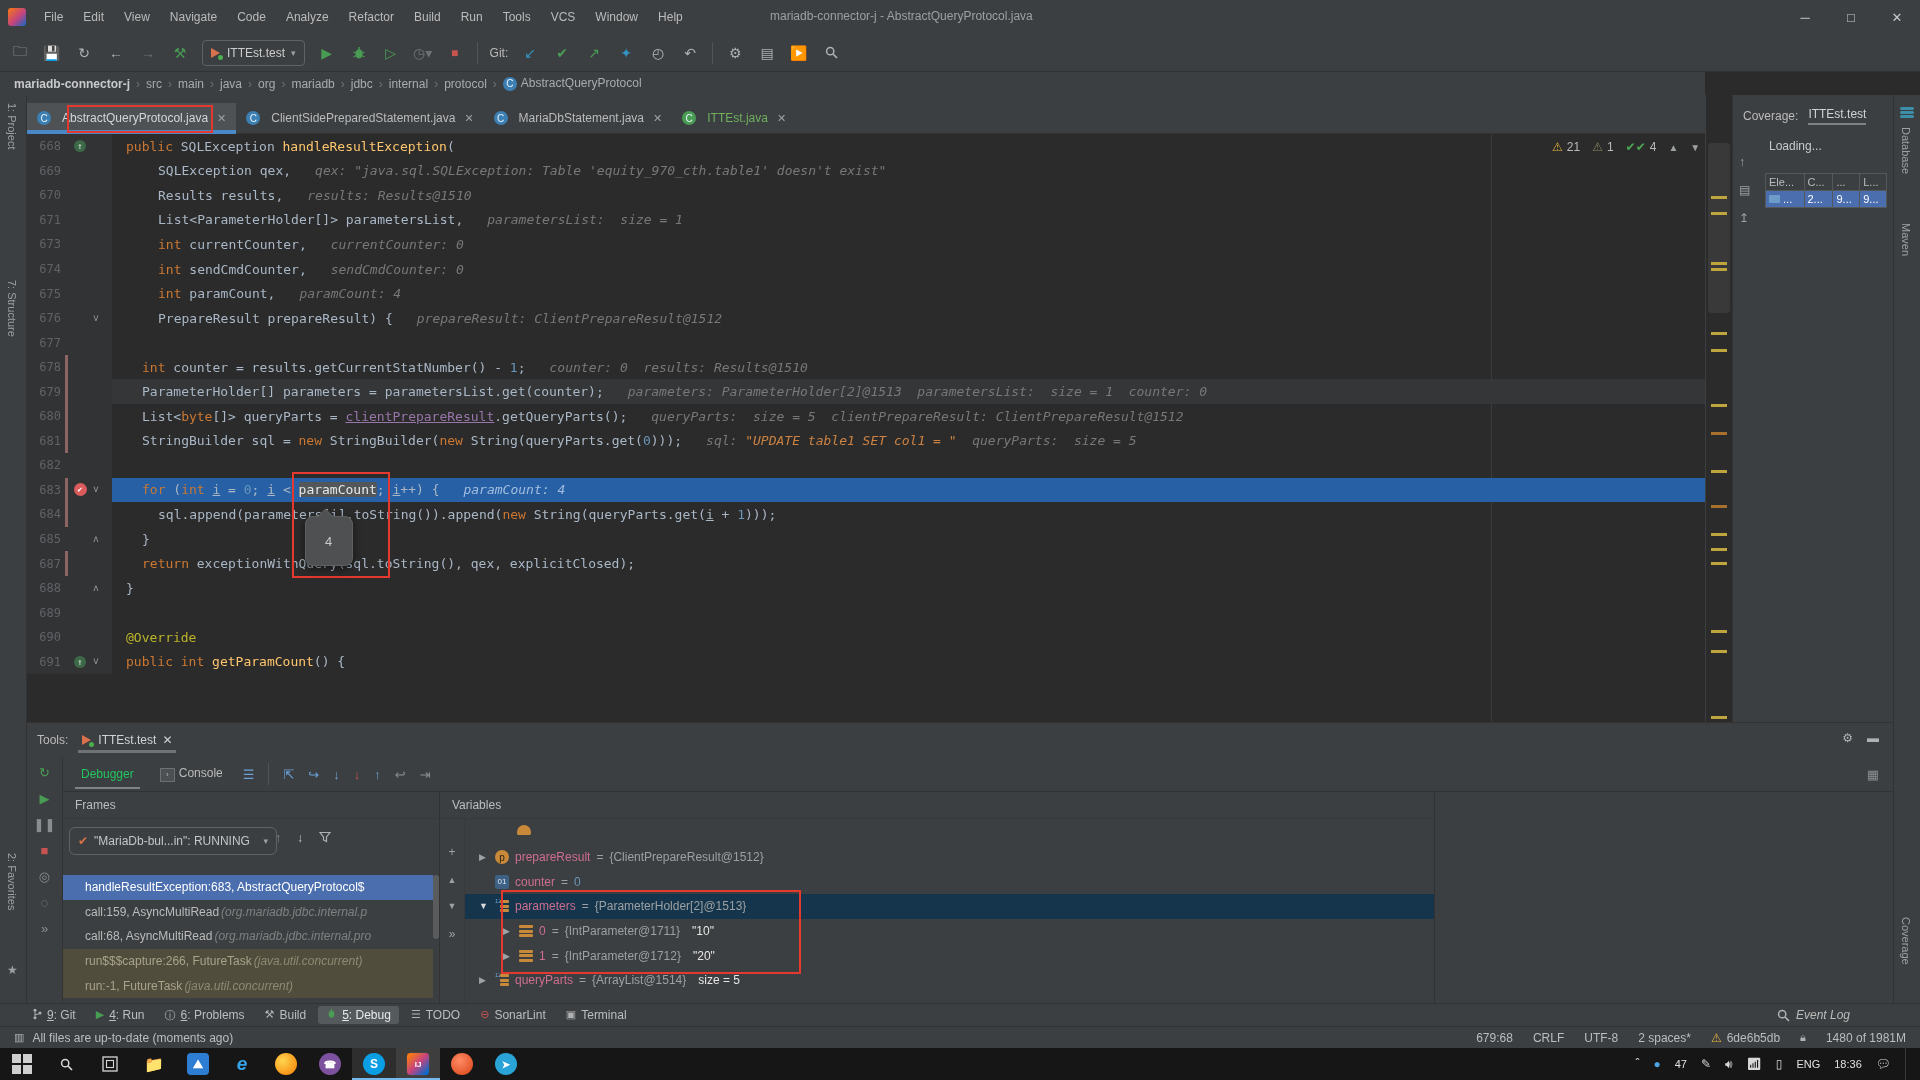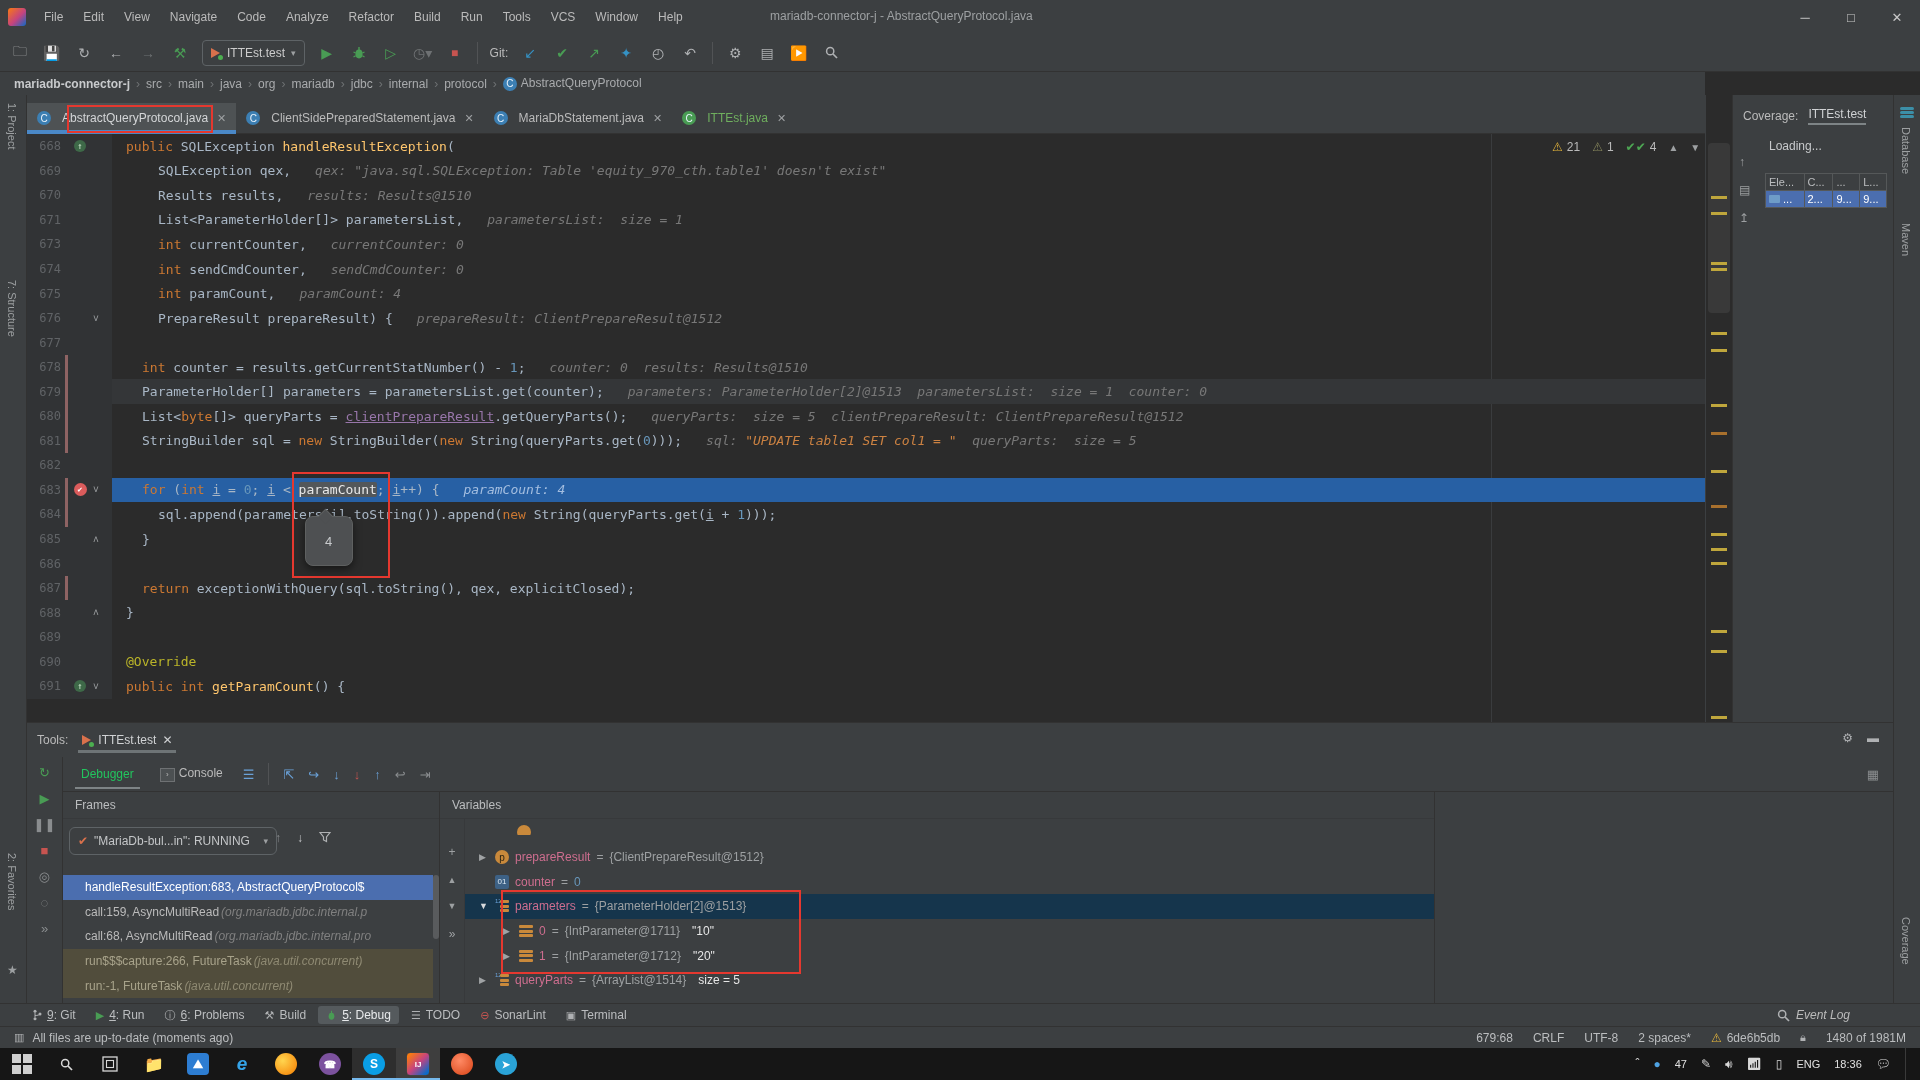--- a/index.html
+++ b/index.html
@@ -141,21 +141,21 @@
   .icon-array i{height:3px;background:#C9893B;border-radius:1px;margin-left:5px;}
   .icon-array::before{content:"123";position:absolute;left:0;top:0;font-size:6px;line-height:4.5px;color:#6AA1D8;width:5px;overflow:hidden;}
   .icon-item{width:14px;height:14px;display:flex;flex-direction:column;justify-content:space-between;padding:1px 0;box-sizing:border-box;}
   .icon-item i{height:3px;background:#C9893B;border-radius:1px;}
   .clipped-var{position:absolute;left:52px;top:6px;width:14px;height:10px;overflow:hidden;}
   .clipped-var div{width:14px;height:14px;border-radius:50%;background:#C9893B;}
   .annot-box3{position:absolute;left:36px;top:71px;width:296px;height:80px;border:2px solid #E5382F;z-index:20;pointer-events:none;}
   
   .toolrow{left:0;top:1003px;width:1920px;height:23px;background:#3C3F41;border-top:1px solid #323232;
            display:flex;align-items:center;gap:4px;padding-left:24px;box-sizing:border-box;}
-  .twbtn{display:flex;align-items:center;gap:5px;padding:2px 8px;border-radius:3px;color:#BBBDBF;}
+  .twbtn{display:flex;gap:5px;padding:2px 8px;border-radius:3px;color:#BBBDBF;}
   .twbtn.active{background:#555A5D;color:#E8EAEC;}
   .twbtn .ico{font-size:11px;color:#AFB1B3;}
   .twbtn .ico.red{color:#C75450;} .twbtn .ico.green{color:#499C54;}
   .eventlog{margin-left:auto;margin-right:70px;display:flex;align-items:center;gap:6px;font-style:italic;}
   .statusbar{left:0;top:1026px;width:1920px;height:22px;background:#3C3F41;border-top:1px solid #323232;
              display:flex;align-items:center;padding:0 14px;box-sizing:border-box;color:#BBBDBF;}
   .sb-right{margin-left:auto;display:flex;gap:20px;align-items:center;}
   .sb-ico{font-size:11px;color:#AFB1B3;}
   
   .taskbar{left:0;top:1048px;width:1920px;height:32px;background:#161616;display:flex;align-items:stretch;}
@@ -405,26 +405,20 @@
           <span class="bar"></span>
         </div>
         <div class="code" style="padding-left: 46px;"><span class="tok-p">sql.append(parameters[</span><span class="tok-u">i</span><span class="tok-p">].toString()).append(</span><span class="tok-k">new</span><span class="tok-p"> String(queryParts.get(</span><span class="tok-u">i</span><span class="tok-p"> + </span><span class="tok-n">1</span><span class="tok-p">)));</span></div>
       </div>
       <div class="line">
         <div class="gut">
           <span class="num">685</span>
           <span class="fold">˄</span>
         </div>
         <div class="code" style="padding-left: 30px;"><span class="tok-p">}</span></div>
-      </div>
-      <div class="line">
-        <div class="gut">
-          <span class="num">686</span>
-        </div>
-        <div class="code" style="padding-left: 14px;"></div>
       </div>
       <div class="line">
         <div class="gut">
           <span class="num">687</span>
           <span class="bar"></span>
         </div>
         <div class="code" style="padding-left: 30px;"><span class="tok-k">return</span><span class="tok-p"> exceptionWithQuery(sql.toString(), qex, explicitClosed);</span></div>
       </div>
       <div class="line">
         <div class="gut">

